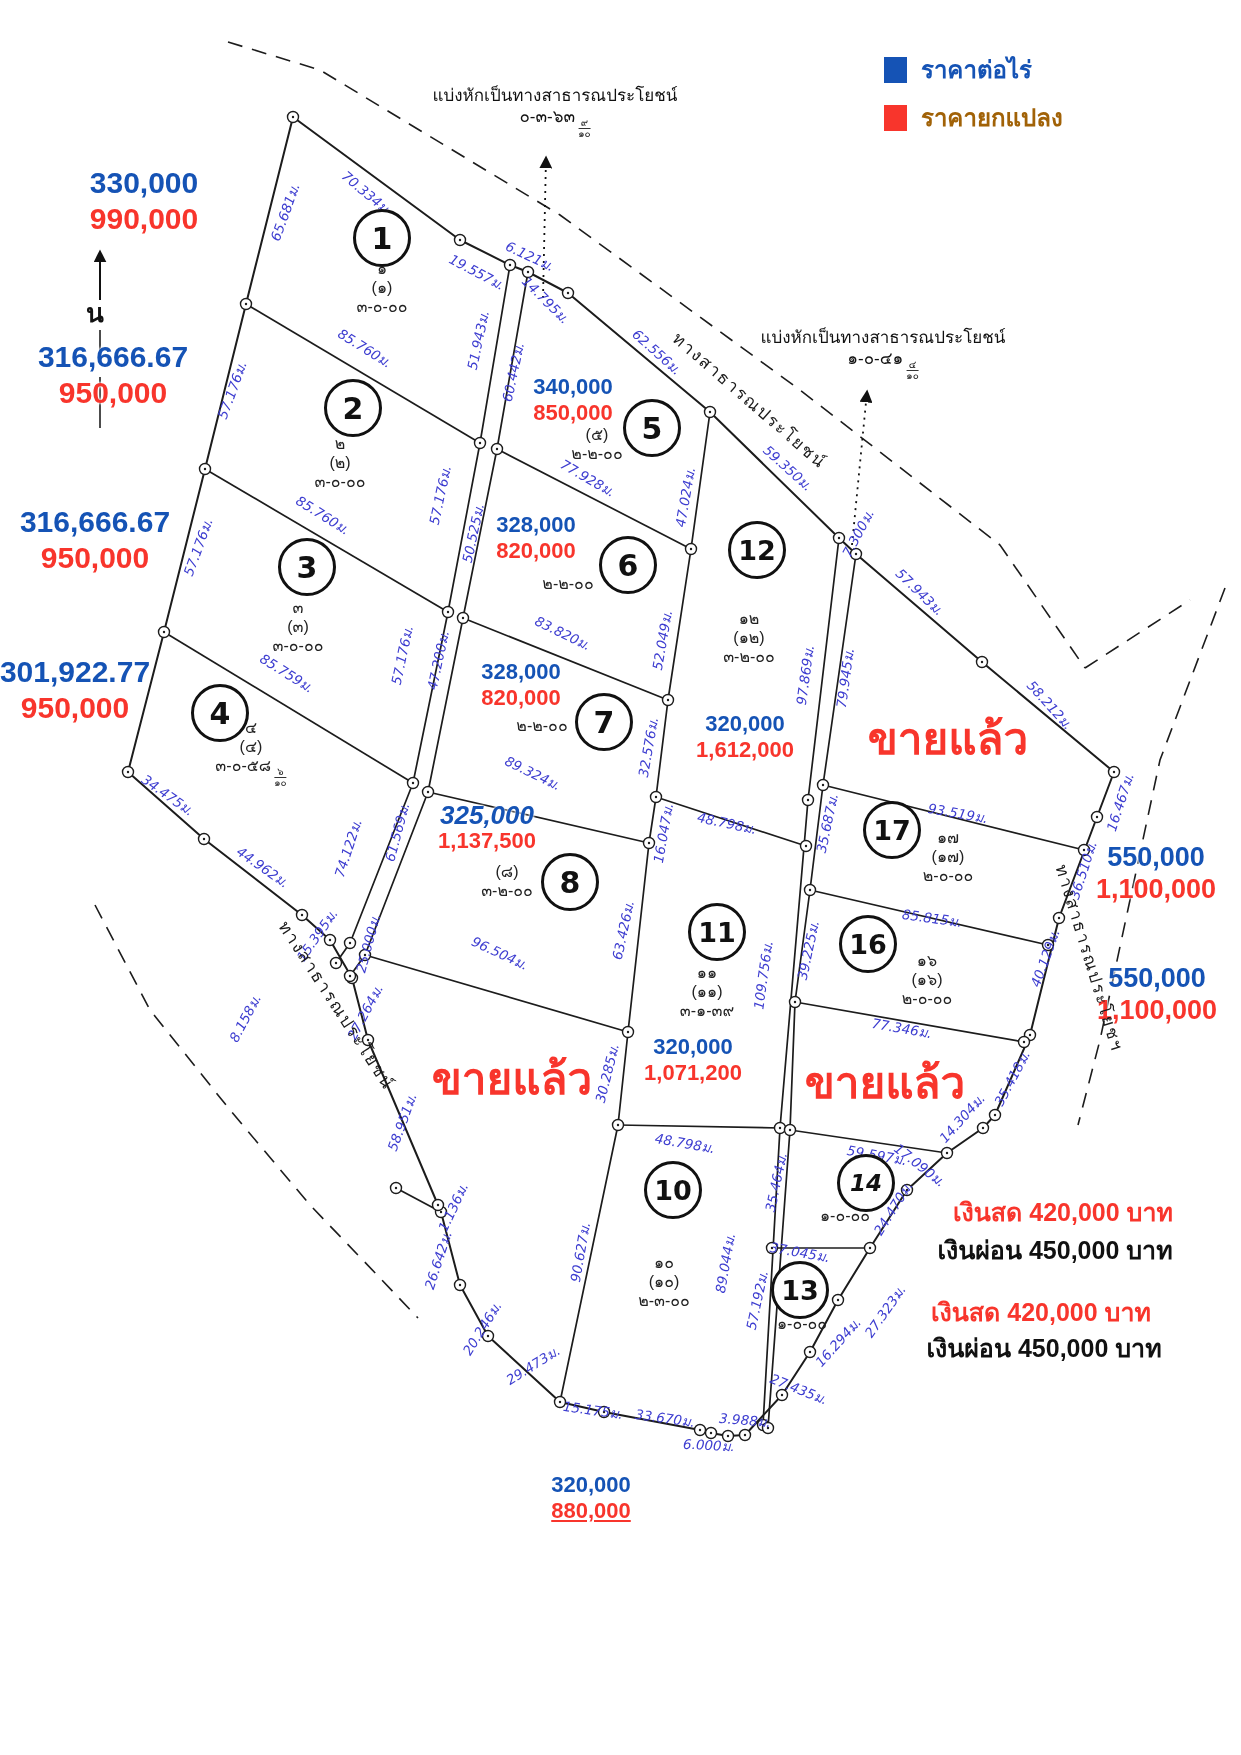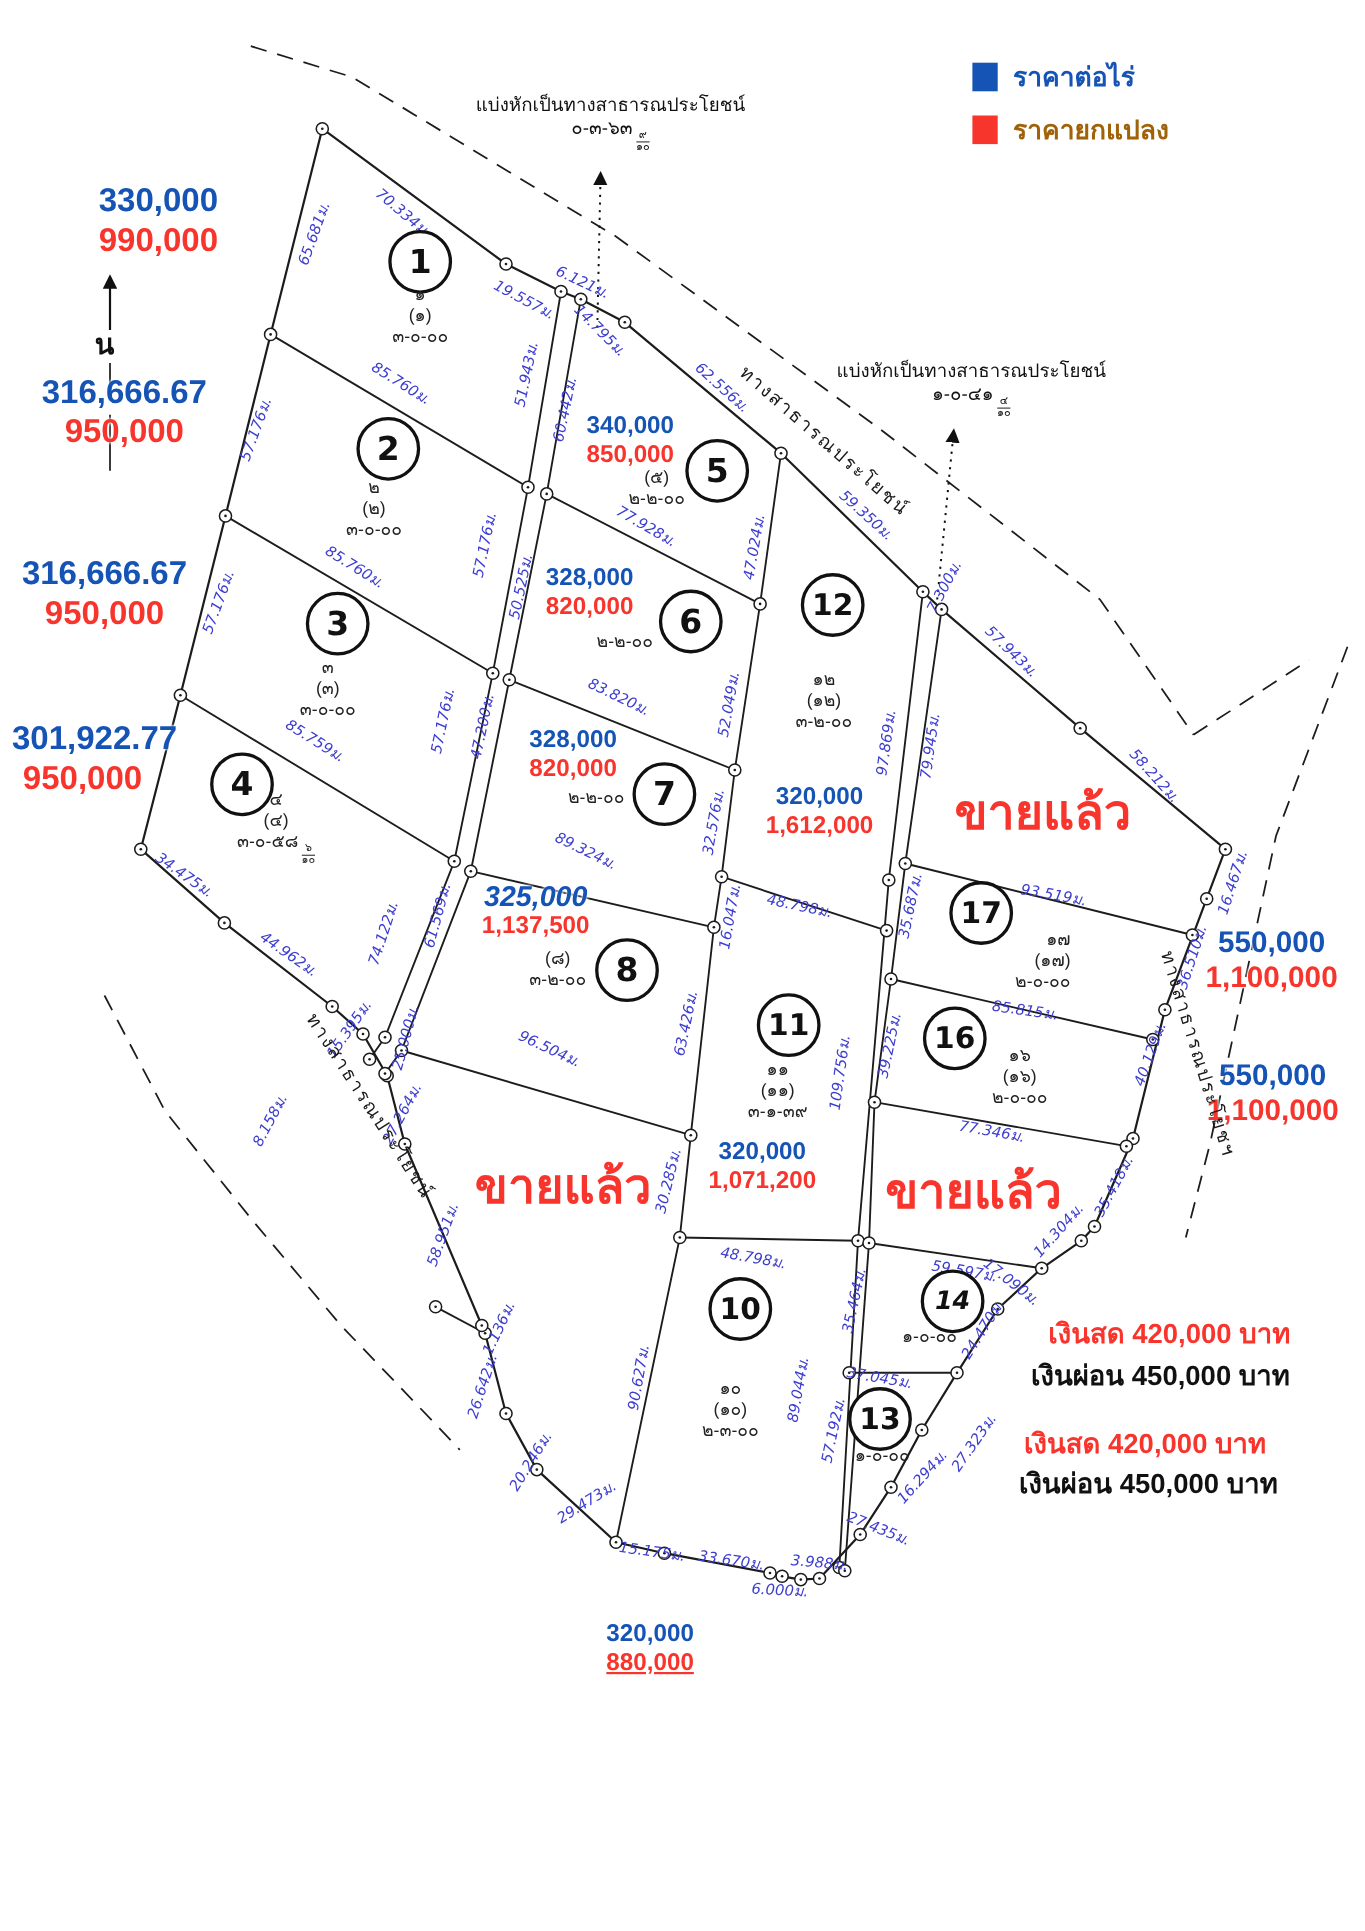--- a/index.html
+++ b/index.html
@@ -368,32 +368,32 @@
       <div class="plot-sub" style="left: 845px; top: 1206px;">
         <div>๑-๐-๐๐</div>
       </div>
       <div class="plot-circle" style="left: 868px; top: 944px; font-size: 27px;">16</div>
       <div class="plot-sub" style="left: 927px; top: 951px;">
         <div>๑๖</div>
         <div>(๑๖)</div>
         <div>๒-๐-๐๐</div>
       </div>
       <div class="plot-circle" style="left: 892px; top: 830px; font-size: 27px;">17</div>
-      <div class="plot-sub" style="left: 948px; top: 845px; text-align: right;">
+      <div class="plot-sub" style="left: 948px; top: 828px;">
         <div>๑๗</div>
         <div>(๑๗)</div>
         <div>๒-๐-๐๐</div>
       </div>
       <div class="lbl price-blue" style="left: 144px; top: 183px; font-size: 30px;">330,000</div>
       <div class="lbl price-red" style="left: 144px; top: 219px; font-size: 30px;">990,000</div>
       <div class="lbl price-blue" style="left: 113px; top: 357px; font-size: 30px;">316,666.67</div>
       <div class="lbl price-red" style="left: 113px; top: 393px; font-size: 30px;">950,000</div>
       <div class="lbl price-blue" style="left: 95px; top: 522px; font-size: 30px;">316,666.67</div>
       <div class="lbl price-red" style="left: 95px; top: 558px; font-size: 30px;">950,000</div>
-      <div class="lbl price-blue" style="left: 86px; top: 672px; font-size: 30px;">301,922.77</div>
+      <div class="lbl price-blue" style="left: 75px; top: 672px; font-size: 30px;">301,922.77</div>
       <div class="lbl price-red" style="left: 75px; top: 708px; font-size: 30px;">950,000</div>
       <div class="lbl price-blue" style="left: 573px; top: 387px; font-size: 22px;">340,000</div>
       <div class="lbl price-red" style="left: 573px; top: 413px; font-size: 22px;">850,000</div>
       <div class="lbl price-blue" style="left: 536px; top: 525px; font-size: 22px;">328,000</div>
       <div class="lbl price-red" style="left: 536px; top: 551px; font-size: 22px;">820,000</div>
       <div class="lbl price-blue" style="left: 521px; top: 672px; font-size: 22px;">328,000</div>
       <div class="lbl price-red" style="left: 521px; top: 698px; font-size: 22px;">820,000</div>
       <div class="lbl price-blue" style="left: 487px; top: 815px; font-size: 26px; font-style: italic;">325,000</div>
       <div class="lbl price-red" style="left: 487px; top: 841px; font-size: 22px;">1,137,500</div>
       <div class="lbl price-blue" style="left: 745px; top: 724px; font-size: 22px;">320,000</div>

